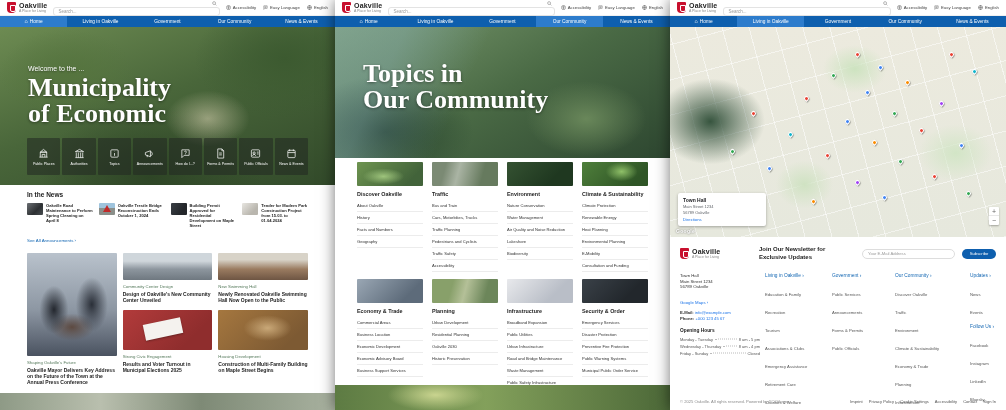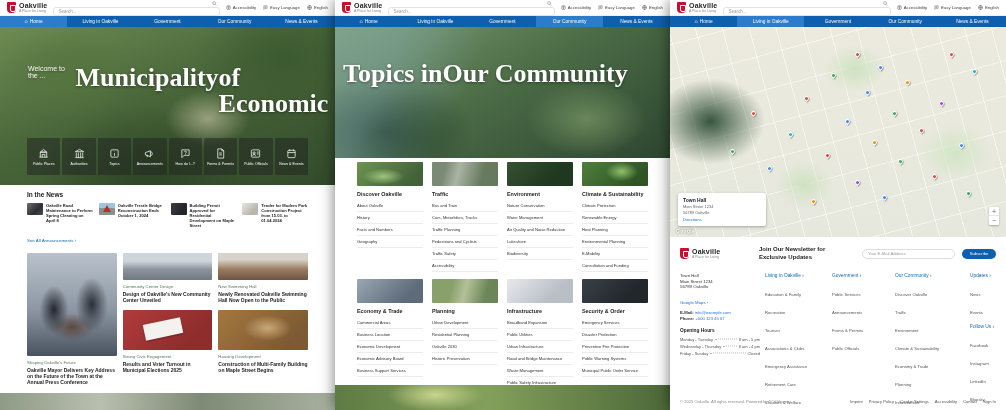--- a/index.html
+++ b/index.html
@@ -26,36 +26,36 @@
   .utils { display:flex; align-items:center; gap:7px; flex:0 0 auto; }
   .util { display:flex; align-items:center; gap:2px; font-size:4.3px; color:#3c3c3c; cursor:pointer; }
 
   
   .nav { height:11px; background:#0e5fae; display:flex; }
   .nav-item { flex:1; display:flex; align-items:center; justify-content:center; gap:2px; color:#fff; font-size:4.8px; cursor:pointer; }
   .nav-item.active { background:#2d7ccc; }
   .home-glyph { font-size:5.5px; line-height:5px; }
 
   
-  .hero { position:relative; color:#fff; display:flex; flex-direction:row; }
+  .hero { position:relative; color:#fff; display:flex; flex-direction:column; }
   .hero-home { height:158px; padding:38px 0 0 28px;
     background:
       radial-gradient(60px 40px at 62% 58%, rgba(222,214,182,.55), rgba(222,214,182,0) 70%),
       radial-gradient(90px 60px at 20% 30%, #55743e, rgba(85,116,62,0) 75%),
       radial-gradient(120px 80px at 85% 20%, #3c5a30, rgba(60,90,48,0) 75%),
       radial-gradient(140px 90px at 45% 95%, #2e4526, rgba(46,69,38,0) 80%),
       linear-gradient(160deg, #6d8b52 0%, #49663a 45%, #324a2a 100%); }
   .kicker { font-size:7px; margin-bottom:3px; text-shadow:0 1px 2px rgba(0,0,0,.4); }
   .hero-title { font-family:"Liberation Serif", serif; font-weight:bold; font-size:26px; line-height:26px; text-shadow:0 1px 3px rgba(0,0,0,.45); }
   .tiles { position:absolute; left:27px; right:27px; bottom:10px; display:grid; grid-template-columns:repeat(8,1fr); gap:2px; }
   .tile { height:37px; background:rgba(35,42,35,.58); border-radius:1px; display:flex; flex-direction:column; align-items:center; justify-content:center; gap:3px; color:#fff; cursor:pointer; }
   .tile svg { width:11px; height:11px; }
   .tile span { font-size:3.6px; text-align:center; line-height:4px; }
 
-  .hero-comm { height:131px; padding:34px 0 0 8px;
+  .hero-comm { height:131px; padding:34px 0 0 28px;
     background:
       linear-gradient(115deg, rgba(140,180,200,.35) 18%, rgba(140,180,200,0) 40%),
       radial-gradient(80px 50px at 75% 70%, #69875a, rgba(105,135,90,0) 75%),
       radial-gradient(110px 70px at 15% 80%, #24402c, rgba(36,64,44,0) 80%),
       linear-gradient(150deg, #7a9a6e 0%, #4a6a45 50%, #2d4630 100%); }
 
   
   .news { padding:6px 27px 0 27px; }
   .news h3 { font-size:6.5px; color:#1d1d1d; margin-bottom:5px; }
   .ticker { display:grid; grid-template-columns:repeat(4,1fr); gap:6px; }

